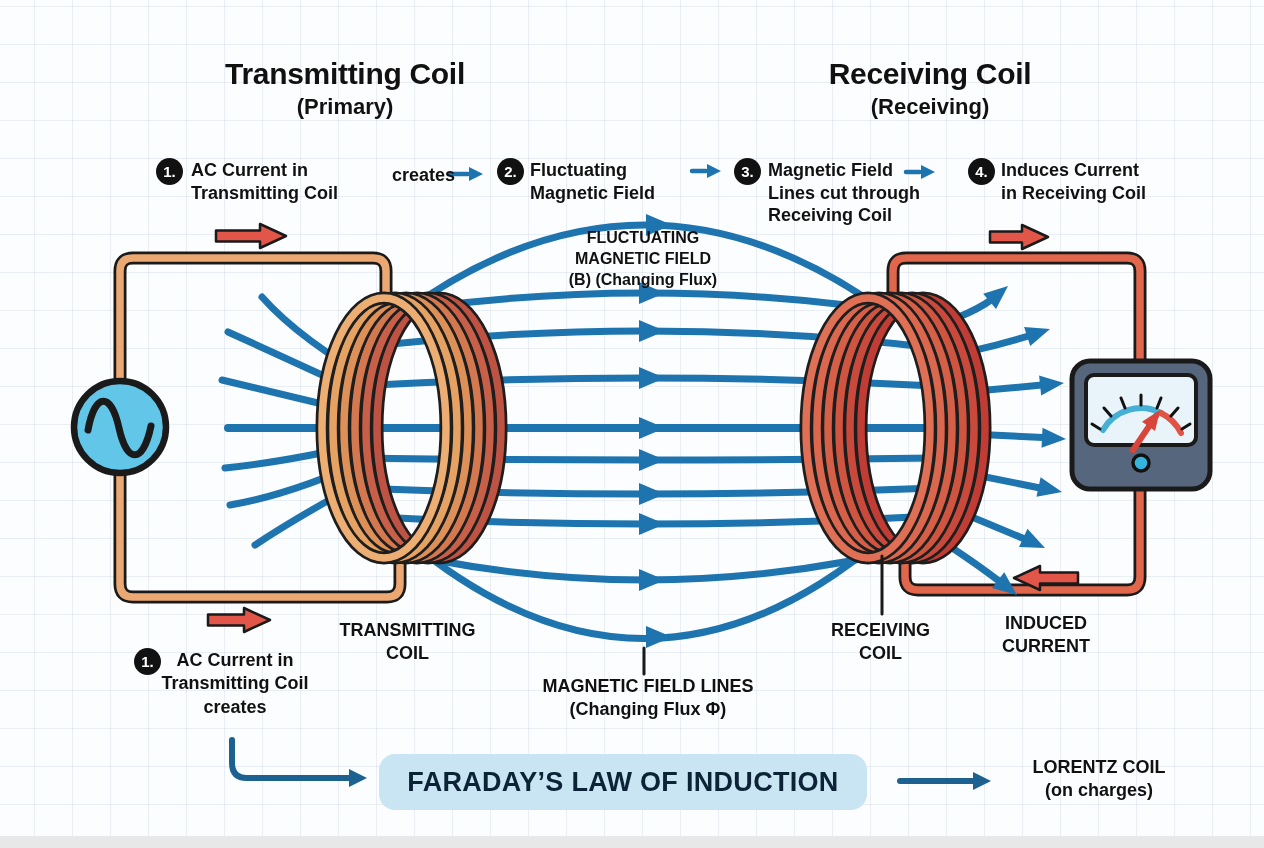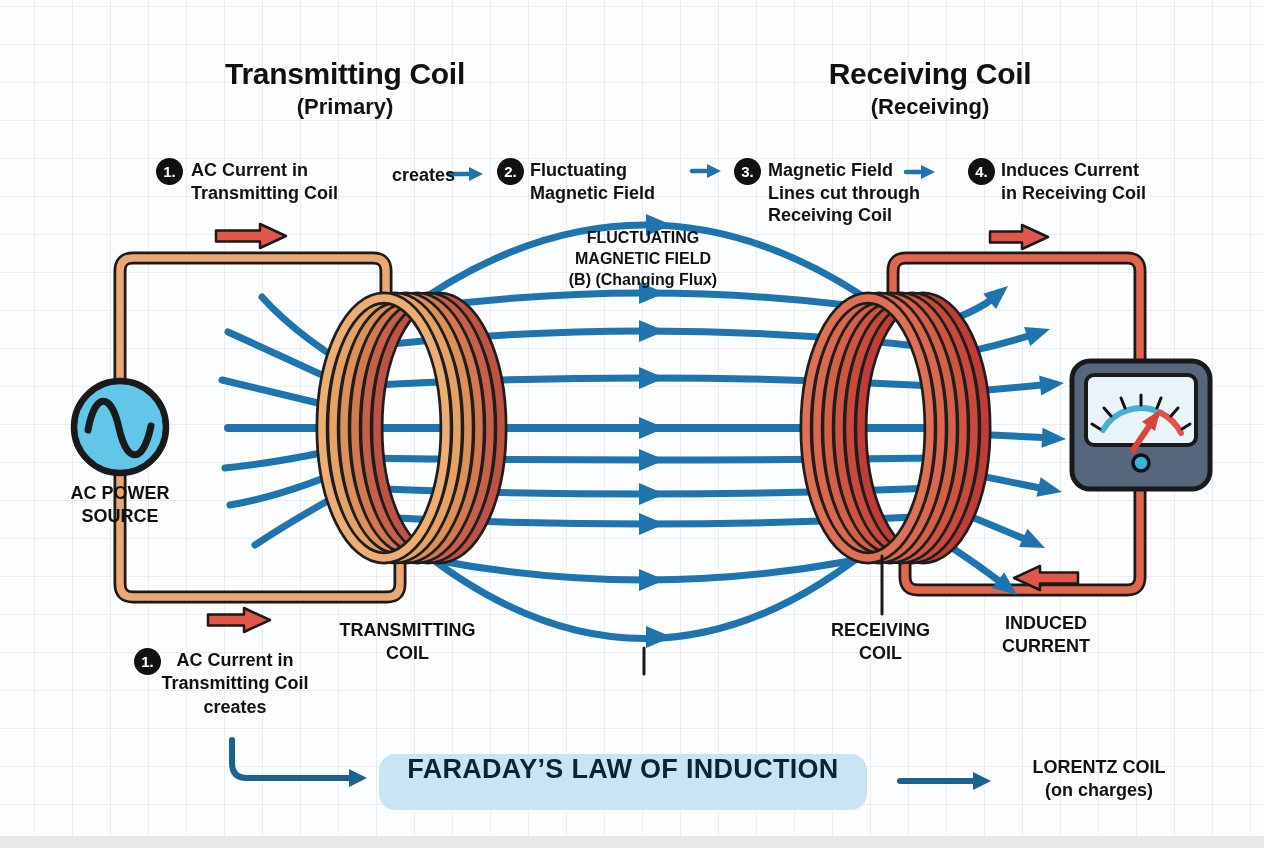--- a/index.html
+++ b/index.html
@@ -51,21 +51,21 @@
   .small-label{font-size:18px;}
   .fluct{font-size:16px;line-height:1.3;}
   .badge{
     position:absolute;width:27px;height:27px;border-radius:50%;
     background:#111;color:#fff;font-size:15px;font-weight:800;
     line-height:27px;text-align:center;font-family:"Liberation Sans","DejaVu Sans",sans-serif;
   }
   #faraday-box{
     position:absolute;left:379px;top:754px;width:488px;height:56px;
     background:var(--faraday-box-bg);border-radius:16px;
-    display:flex;align-items:flex-start;justify-content:center;
+    display:flex;align-items:center;justify-content:center;
   }
   #faraday-box .ftext{
     font-size:27px;font-weight:800;color:var(--faraday-text);letter-spacing:0.3px;
     font-family:"Liberation Sans","DejaVu Sans",sans-serif;white-space:nowrap;
   }
 </style>
 </head>
 <body>
 
 <div id="stage">
@@ -235,33 +235,33 @@
 Receiving Coil</div>
 
   <div class="badge" style="left:968px;top:158px;">4.</div>
   <div class="t step" style="left:1001px;top:159px;">Induces Current
 in Receiving Coil</div>
 
   <div class="t fluct center" style="left:508px;top:228px;width:270px;">FLUCTUATING
 MAGNETIC FIELD
 (B)  (Changing Flux)</div>
 
-  <div class="t small-label center" style="left:20px;top:482px;width:200px;">AC POWER
-SOURCE</div>
 
   <div class="t small-label center" style="left:305px;top:619px;width:205px;">TRANSMITTING
 COIL</div>
 
   <div class="t small-label center" style="left:778px;top:619px;width:205px;">RECEIVING
 COIL</div>
 
   <div class="t small-label center" style="left:956px;top:612px;width:180px;">INDUCED
 CURRENT</div>
 
 
+  <div class="t small-label center" style="left:458px;top:675px;width:380px;">MAGNETIC FIELD LINES
+(Changing Flux Φ)</div>
 
   <div class="badge" style="left:134px;top:648px;">1.</div>
   <div class="t step center" style="left:130px;top:649px;width:210px;line-height:1.3;">AC Current in
 Transmitting Coil
 creates</div>
 
   <div id="faraday-box">
     <span class="ftext">FARADAY’S LAW OF INDUCTION</span>
   </div>
 

